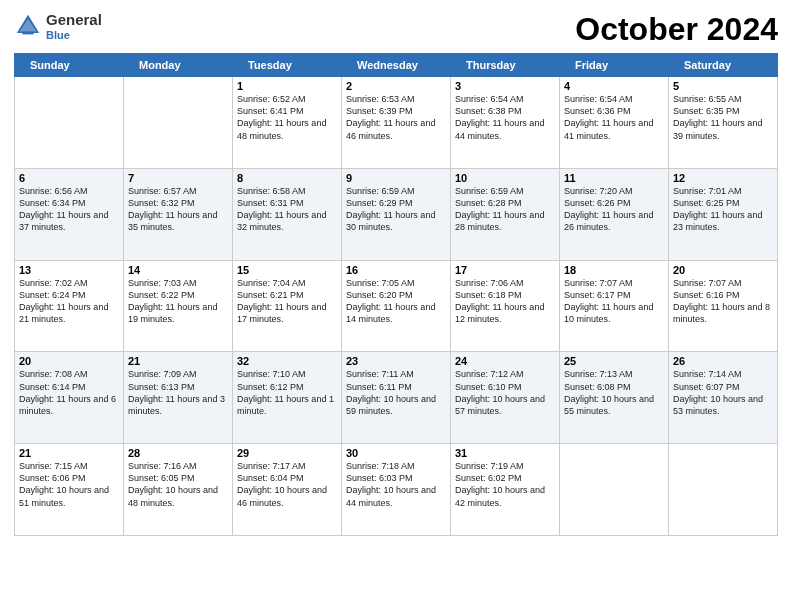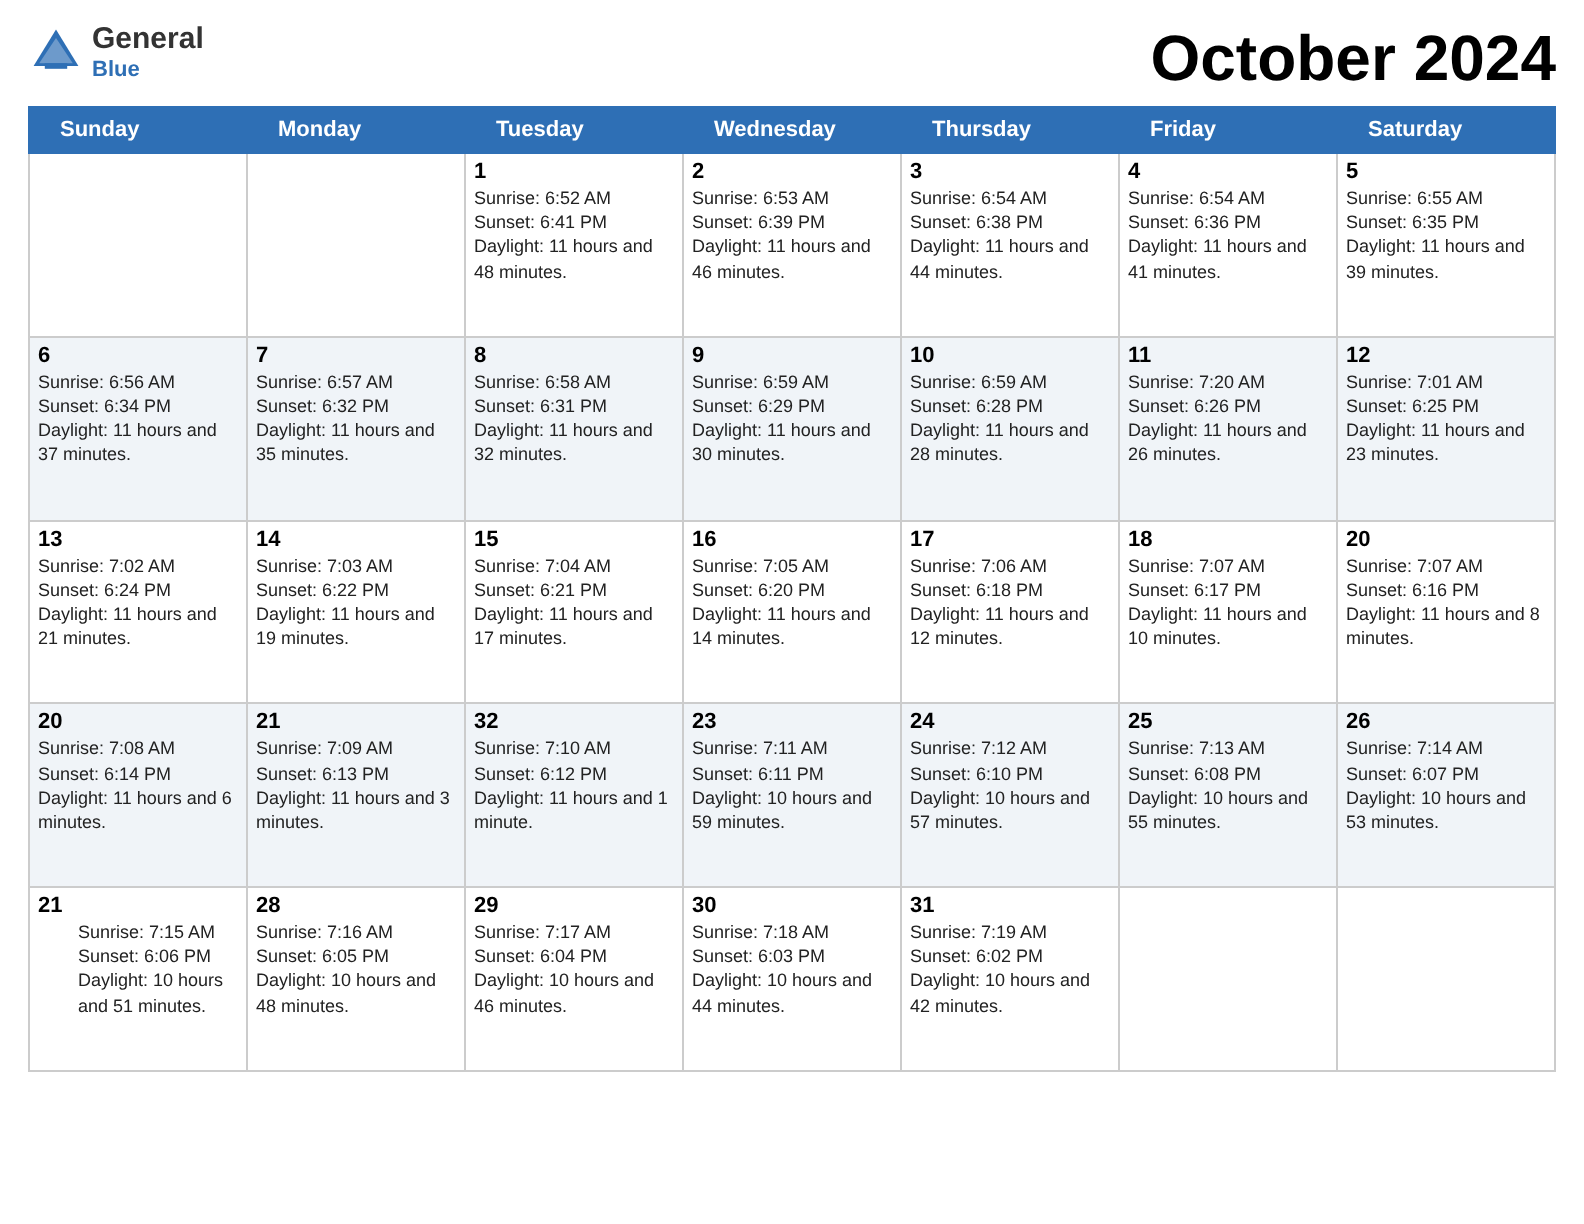--- a/index.html
+++ b/index.html
@@ -308,21 +308,21 @@
           <td>
             <span class="day-num">26</span>
             <div class="day-info" style="white-space: pre-line;">Sunrise: 7:14 AM
 Sunset: 6:07 PM
 Daylight: 10 hours and 53 minutes.</div>
           </td>
         </tr>
         <tr>
           <td>
             <span class="day-num">21</span>
-            <div class="day-info" style="white-space: pre-line; margin-left: 20px;">Sunrise: 7:15 AM
+            <div class="day-info" style="white-space: pre-line;">Sunrise: 7:15 AM
 Sunset: 6:06 PM
 Daylight: 10 hours and 51 minutes.</div>
           </td>
           <td>
             <span class="day-num">28</span>
             <div class="day-info" style="white-space: pre-line;">Sunrise: 7:16 AM
 Sunset: 6:05 PM
 Daylight: 10 hours and 48 minutes.</div>
           </td>
           <td>

